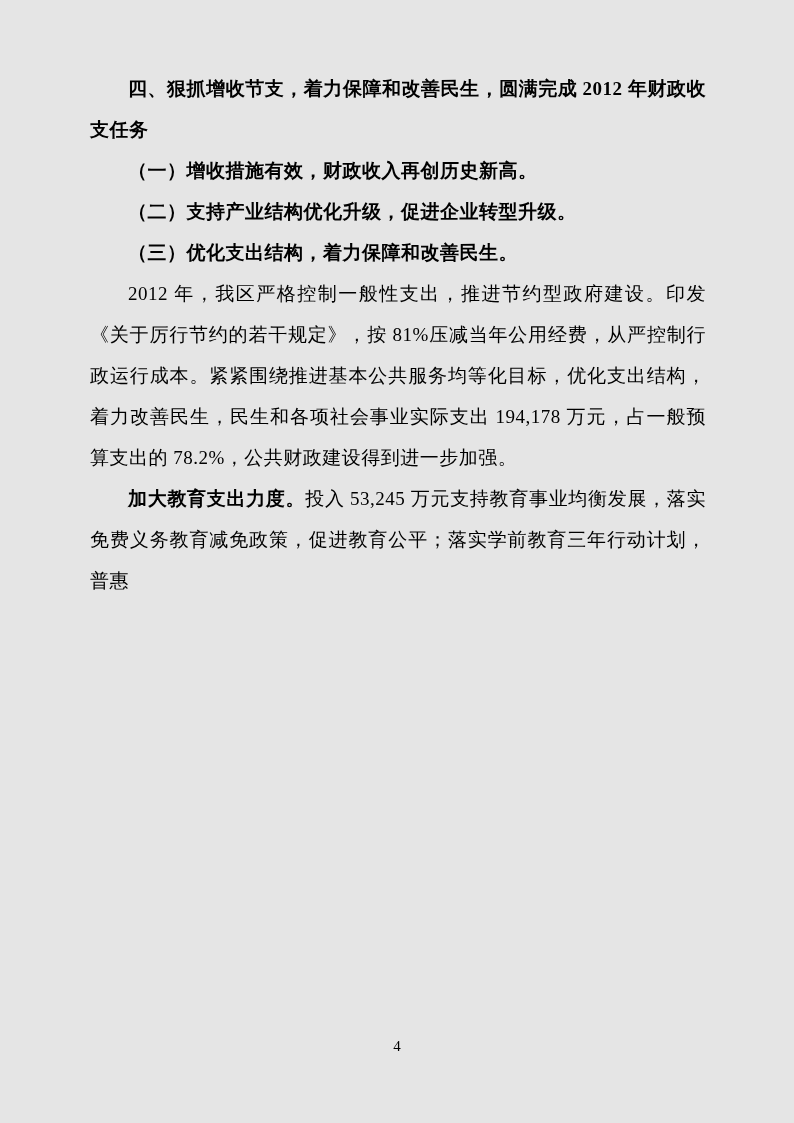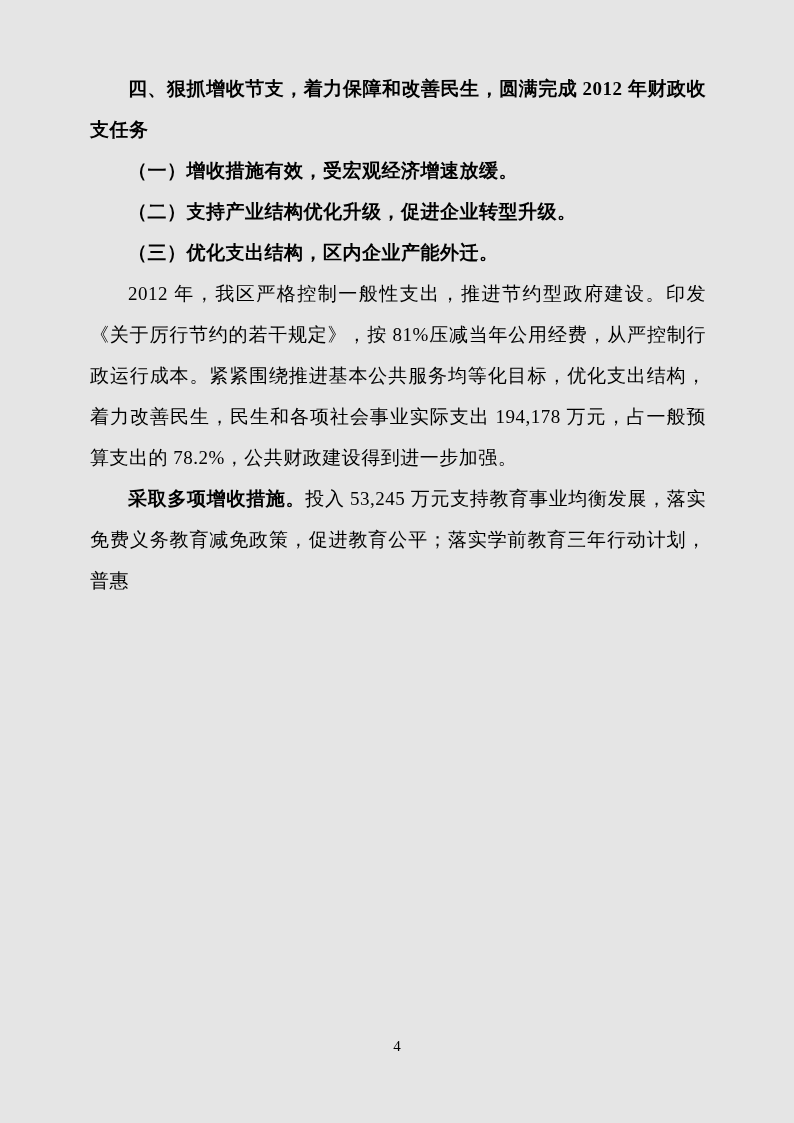--- a/index.html
+++ b/index.html
@@ -56,20 +56,20 @@
     line-height: 20px;
     color: #000000;
   }
 </style>
 </head>
 <body>
 
 <div class="page">
   <div class="content" id="content">
       <p class="para heading"><span class="seg bold">四、狠抓增收节支，着力保障和改善民生，圆满完成 2012 年财政收支任务</span></p>
-      <p class="para subheading"><span class="seg bold">（一）增收措施有效，受宏观经济增速放缓。</span></p>
+      <p class="para subheading"><span class="seg bold">（一）增收措施有效，财政收入再创历史新高。</span></p>
       <p class="para subheading"><span class="seg bold">（二）支持产业结构优化升级，促进企业转型升级。</span></p>
-      <p class="para subheading"><span class="seg bold">（三）优化支出结构，区内企业产能外迁。</span></p>
+      <p class="para subheading"><span class="seg bold">（三）优化支出结构，着力保障和改善民生。</span></p>
       <p class="para body"><span class="seg">2012 年，我区严格控制一般性支出，推进节约型政府建设。印发《关于厉行节约的若干规定》，按 81%压减当年公用经费，从严控制行政运行成本。紧紧围绕推进基本公共服务均等化目标，优化支出结构，着力改善民生，民生和各项社会事业实际支出 194,178 万元，占一般预算支出的 78.2%，公共财政建设得到进一步加强。</span></p>
-      <p class="para body"><span class="seg bold">采取多项增收措施。</span><span class="seg">投入 53,245 万元支持教育事业均衡发展，落实免费义务教育减免政策，促进教育公平；落实学前教育三年行动计划，普惠</span></p>
+      <p class="para body"><span class="seg bold">加大教育支出力度。</span><span class="seg">投入 53,245 万元支持教育事业均衡发展，落实免费义务教育减免政策，促进教育公平；落实学前教育三年行动计划，普惠</span></p>
     </div>
   <div class="page-number">4</div>
 </div>
 
 </body></html>

